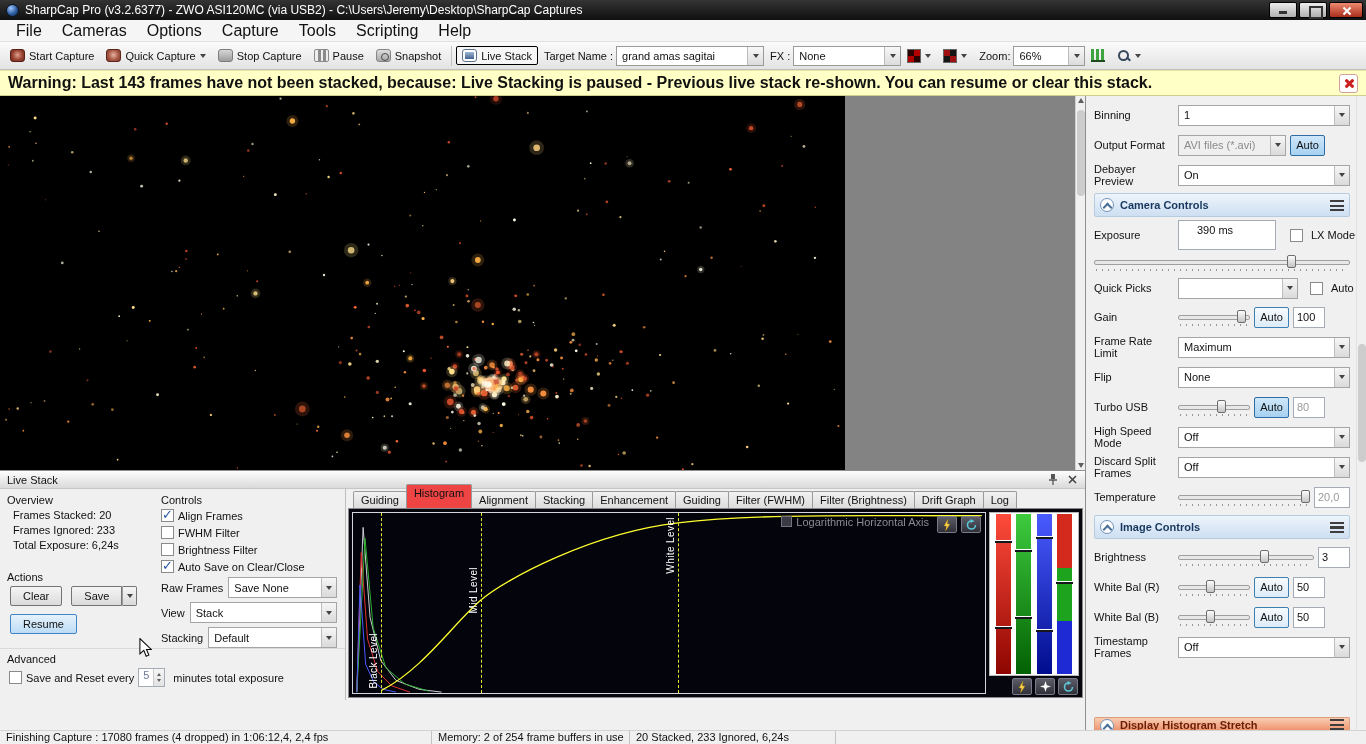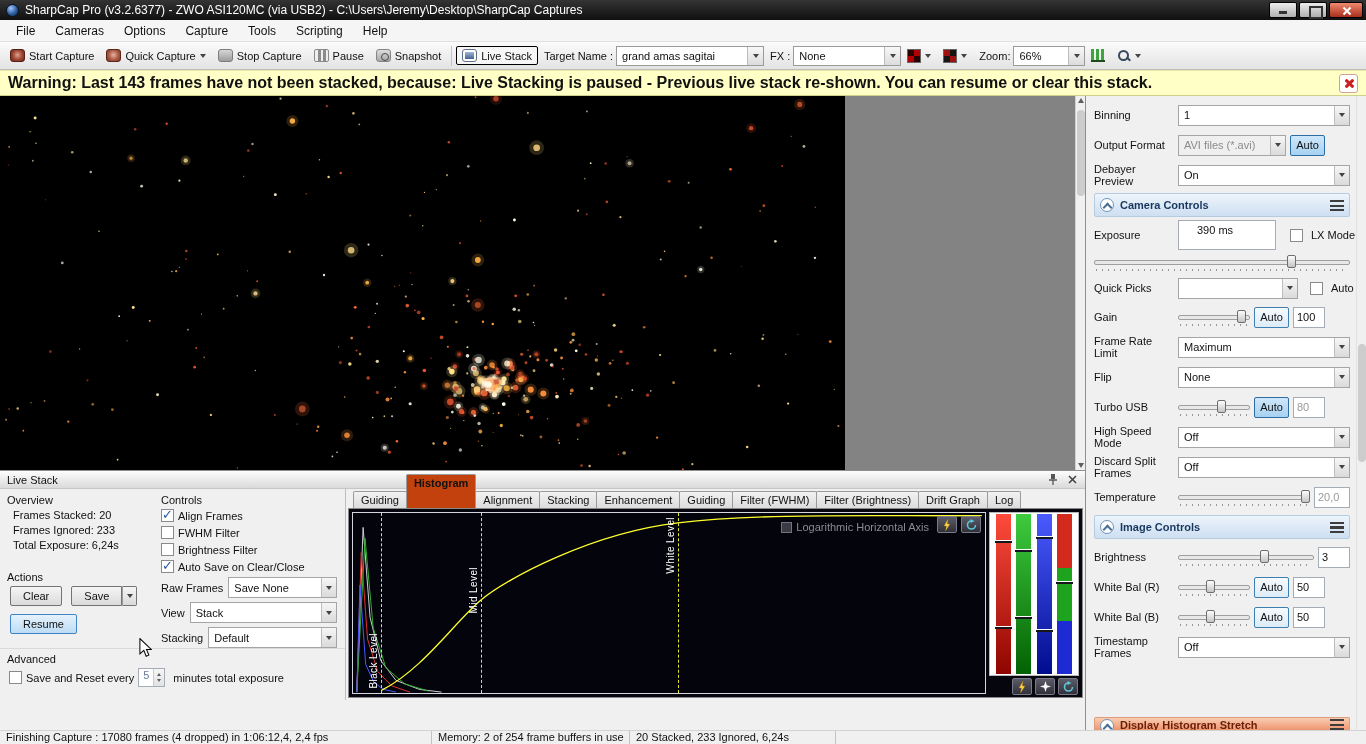--- a/index.html
+++ b/index.html
@@ -14,21 +14,21 @@
   .winbtns { display:flex; gap:2px; }
   .winbtn { width:28px; height:16px; border:1px solid #000; border-radius:2px; background:linear-gradient(#ececec,#b0b0b0); position:relative; }
   .winbtn.min::after { content:""; position:absolute; left:9px; right:9px; bottom:3px; height:3px; background:#333; }
   .winbtn.max::after { content:""; position:absolute; left:9px; top:3px; width:10px; height:9px; border:2px solid #333; }
   .winbtn.close { width:34px; background:linear-gradient(#ef8a70,#a92d1c); }
   .winbtn.close::before, .winbtn.close::after { content:""; position:absolute; left:16px; top:3px; width:2px; height:10px; background:#fff; }
   .winbtn.close::before { transform:rotate(45deg); }
   .winbtn.close::after { transform:rotate(-45deg); }
 
   
-  .menubar { height:22px; flex:0 0 auto; background:#f5f5f5; border-bottom:1px solid #e0e0e0; display:flex; align-items:center; padding:0 6px; font-size:12px; }
+  .menubar { height:22px; flex:0 0 auto; background:#f5f5f5; border-bottom:1px solid #e0e0e0; display:flex; align-items:center; padding:0 6px; font-size:16px; }
   .menu-item { padding:2px 10px; }
 
   
   .toolbar { height:28px; flex:0 0 auto; background:linear-gradient(#fbfbfb,#e3e3e3); border-bottom:1px solid #bdbdbd; display:flex; align-items:center; padding:0 4px; }
   .tbtn { display:flex; align-items:center; gap:4px; padding:2px 5px; border:1px solid transparent; border-radius:2px; white-space:nowrap; }
   .tbtn.toggled { border-color:#000; background:#f6f6f6; }
   .tsep { width:1px; height:20px; background:#c3c3c3; margin:0 4px; flex:0 0 auto; }
   .tlabel { padding:0 3px 0 6px; white-space:nowrap; }
   .caret { width:0; height:0; border-left:3.5px solid transparent; border-right:3.5px solid transparent; border-top:4px solid #444; display:inline-block; }
   .ic { width:15px; height:13px; display:inline-block; border-radius:3px; flex:0 0 auto; }
@@ -127,27 +127,27 @@
   .advanced { flex:0 0 auto; border-top:1px solid #dadada; padding:3px 7px 5px 7px; height:52px; }
   .spin { width:27px; height:19px; border:1px solid #a5acb5; background:#fff; display:inline-flex; margin:0 4px; }
   .spin .sval { flex:1; text-align:center; color:#6b7b9b; }
   .spin .sarr { width:11px; border-left:1px solid #ccc; display:flex; flex-direction:column; align-items:center; justify-content:space-evenly; background:linear-gradient(#f6f6f6,#e2e2e2); }
   .spin .sarr .tri-up { border-bottom-width:3px; border-left-width:2.5px; border-right-width:2.5px; }
   .spin .sarr .tri-down { border-top-width:3px; border-left-width:2.5px; border-right-width:2.5px; }
 
   .dock-right { flex:1; display:flex; flex-direction:column; min-width:0; }
   .tabstrip { height:19px; flex:0 0 auto; display:flex; align-items:flex-end; padding:2px 2px 0 7px; }
   .tab { padding:2px 7px 2px 7px; border:1px solid #9a9a9a; border-bottom:none; background:linear-gradient(#f2f2f2,#dcdcdc); margin-right:-1px; border-radius:2px 2px 0 0; white-space:nowrap; }
-  .tab.active { background:#c2410c; position:relative; z-index:2; padding-bottom:19px; font-weight:bold; }
+  .tab.active { background:#ef4444; position:relative; z-index:2; padding-bottom:9px; font-weight:normal; }
   .histo-frame { flex:1; margin:0 2px 2px 2px; background:#06060f; border:1px solid #8a8a8a; position:relative; min-height:0; }
   .histo-plot { position:absolute; left:3px; top:3px; bottom:3px; right:96px; background:#04040c; border:1px solid #d5d5de; overflow:hidden; }
   .histo-plot svg.curves { position:absolute; inset:0; width:100%; height:100%; }
   .hline { position:absolute; top:0; bottom:0; width:0; border-left:1px dashed #e6e630; }
   .vlabel { position:absolute; writing-mode:vertical-rl; transform:rotate(180deg); color:#fff; font-size:10px; letter-spacing:0.4px; white-space:nowrap; }
-  .log-row { position:absolute; top:3px; right:4px; display:flex; align-items:flex-end; gap:4px; }
+  .log-row { position:absolute; top:3px; right:4px; display:flex; align-items:flex-start; gap:4px; }
   .log-chk { width:11px; height:11px; border:1px solid #73737e; background:#3a3a46; flex:0 0 auto; }
   .log-lbl { color:#8b8b97; margin-right:4px; }
   .hbtn { width:20px; height:17px; background:linear-gradient(#5c5c68,#30303a); border:1px solid #79798a; border-radius:2px; display:flex; align-items:center; justify-content:center; flex:0 0 auto; }
   .histo-bars { position:absolute; right:3px; top:3px; bottom:21px; width:90px; background:#fff; border:1px solid #b8b8b8; display:flex; justify-content:space-evenly; padding:1px 0; }
   .cbar { width:15px; position:relative; }
   .cbar.red { background:linear-gradient(#ff4b3b,#8e0500); }
   .cbar.green { background:linear-gradient(#3ecb3e,#036103); }
   .cbar.blue { background:linear-gradient(#4a5bff,#000d8e); }
   .cbar.rgb { background:linear-gradient(#d42a1e 0 34%, #1ea31e 34% 67%, #1e2ad4 67% 100%); }
   .cbar .h { position:absolute; left:-1px; right:-1px; height:3px; background:#15151c; border-top:1px solid #fff; }

